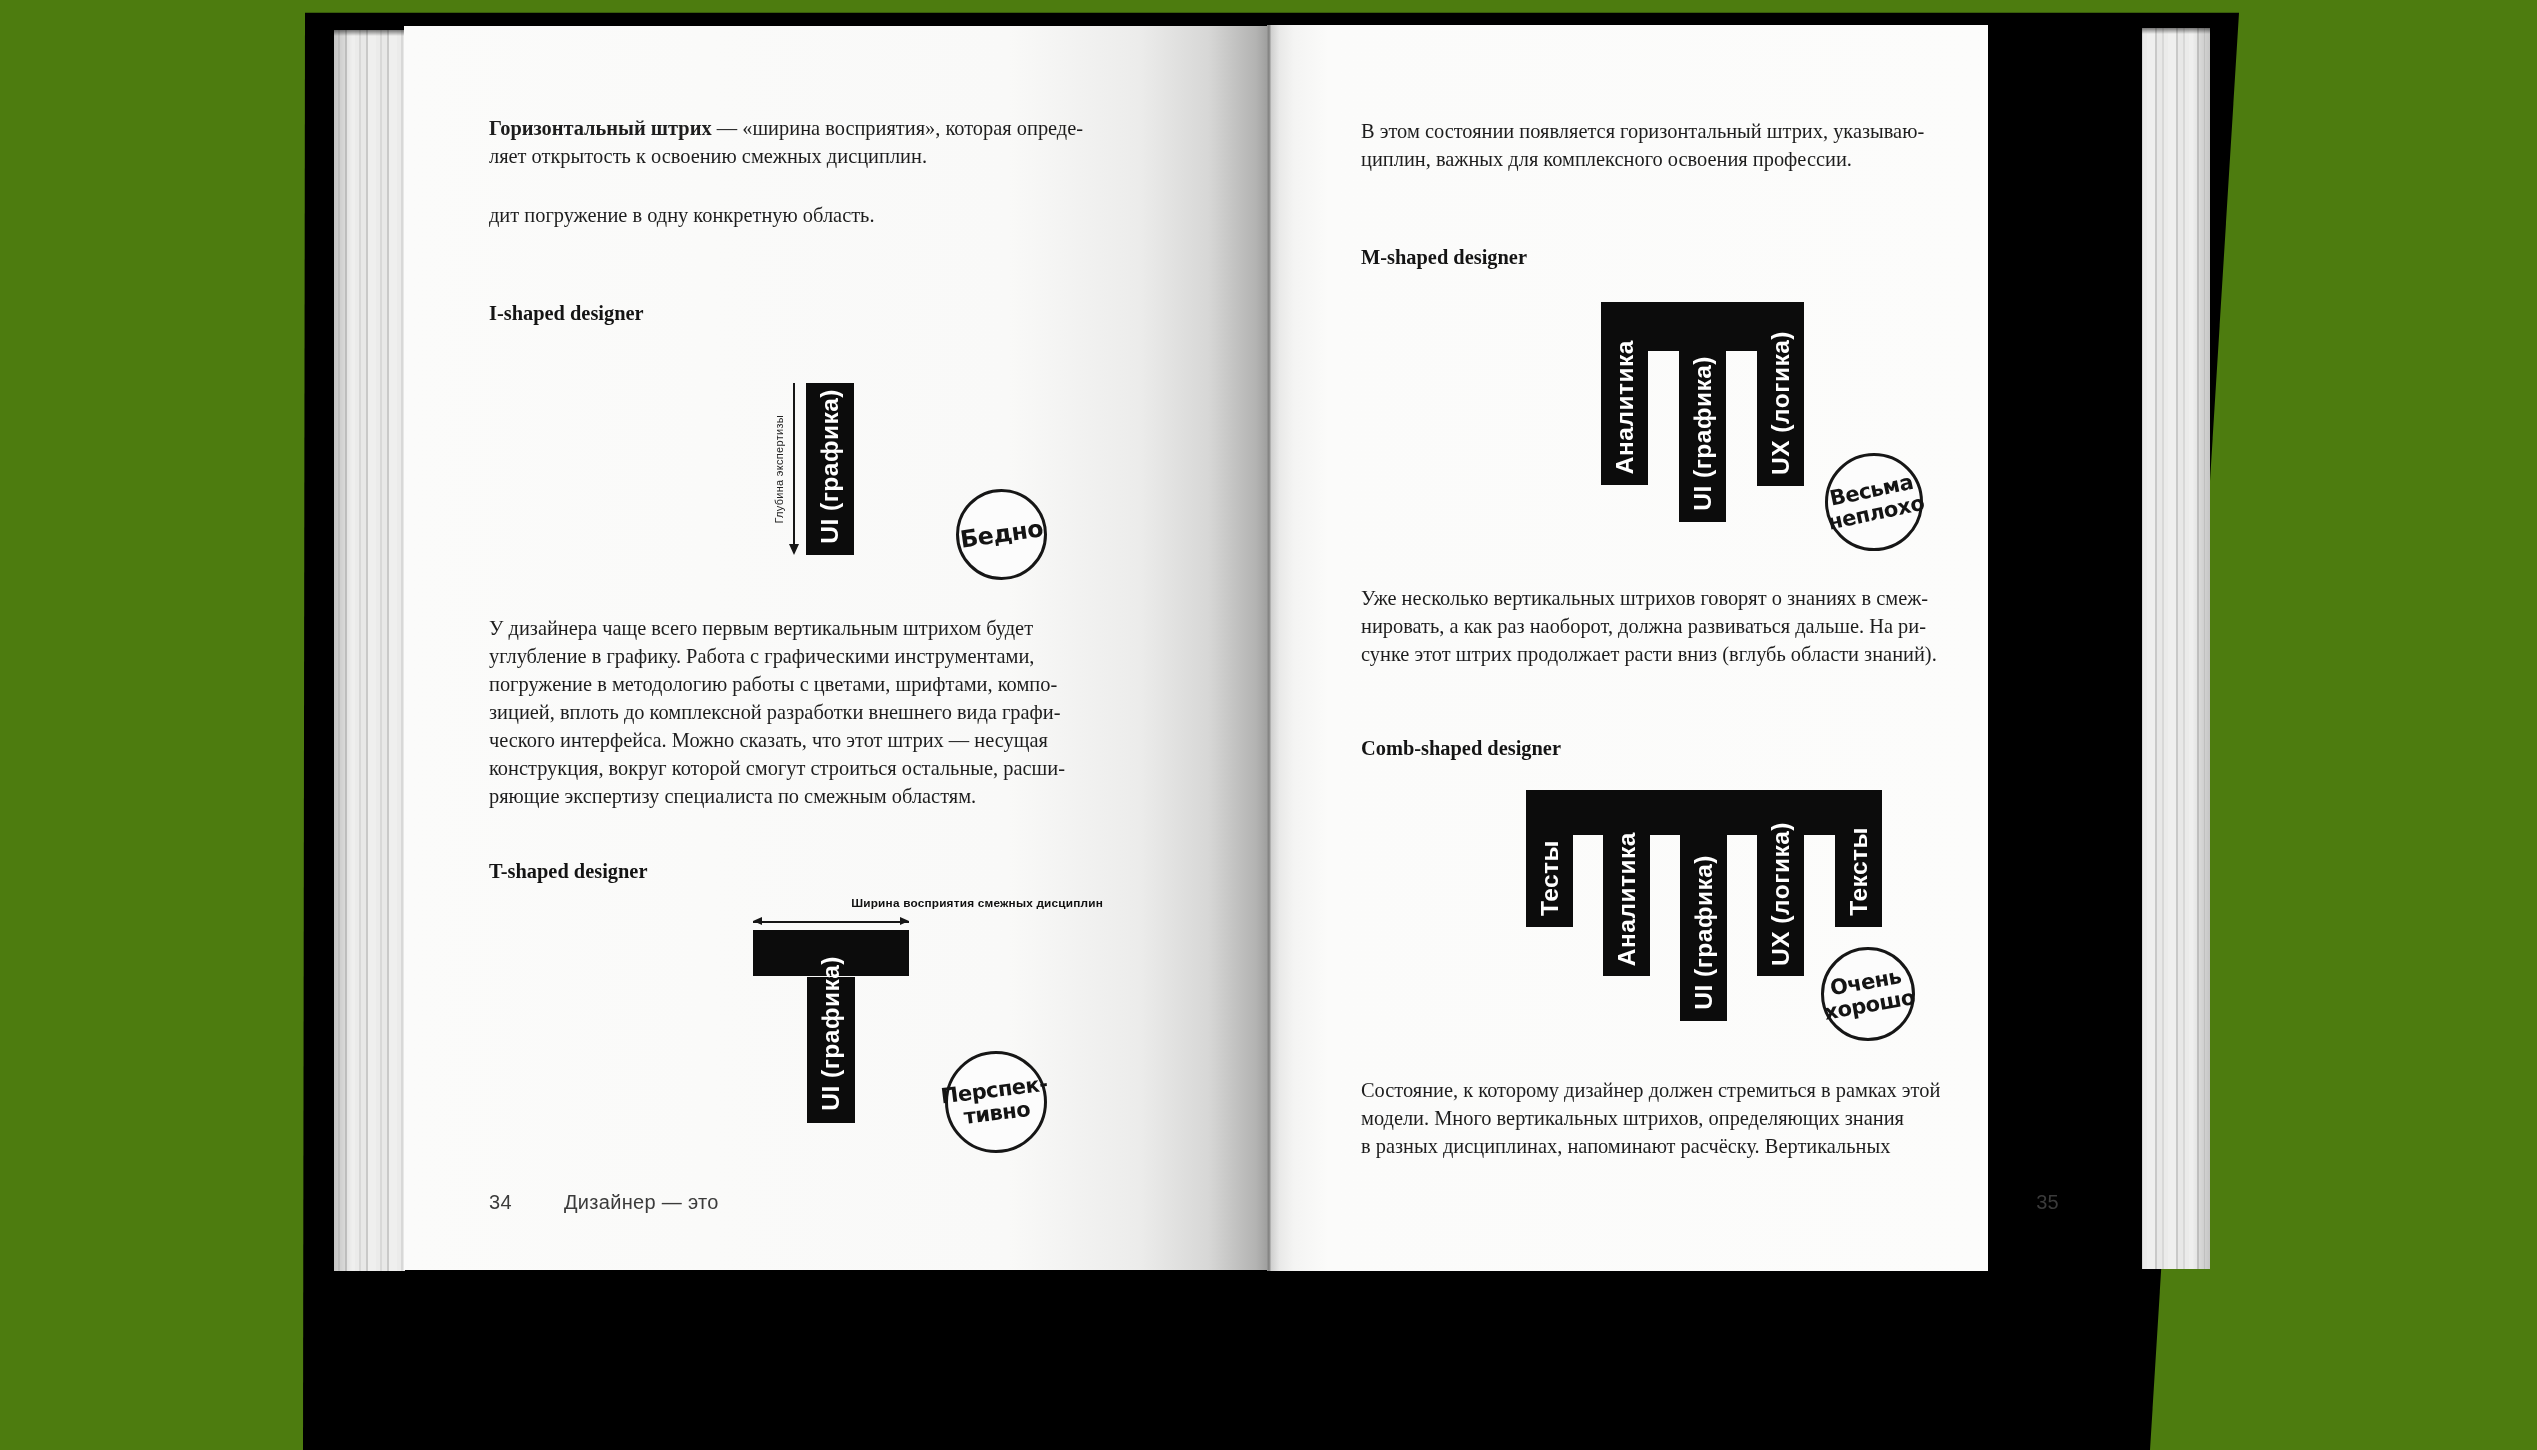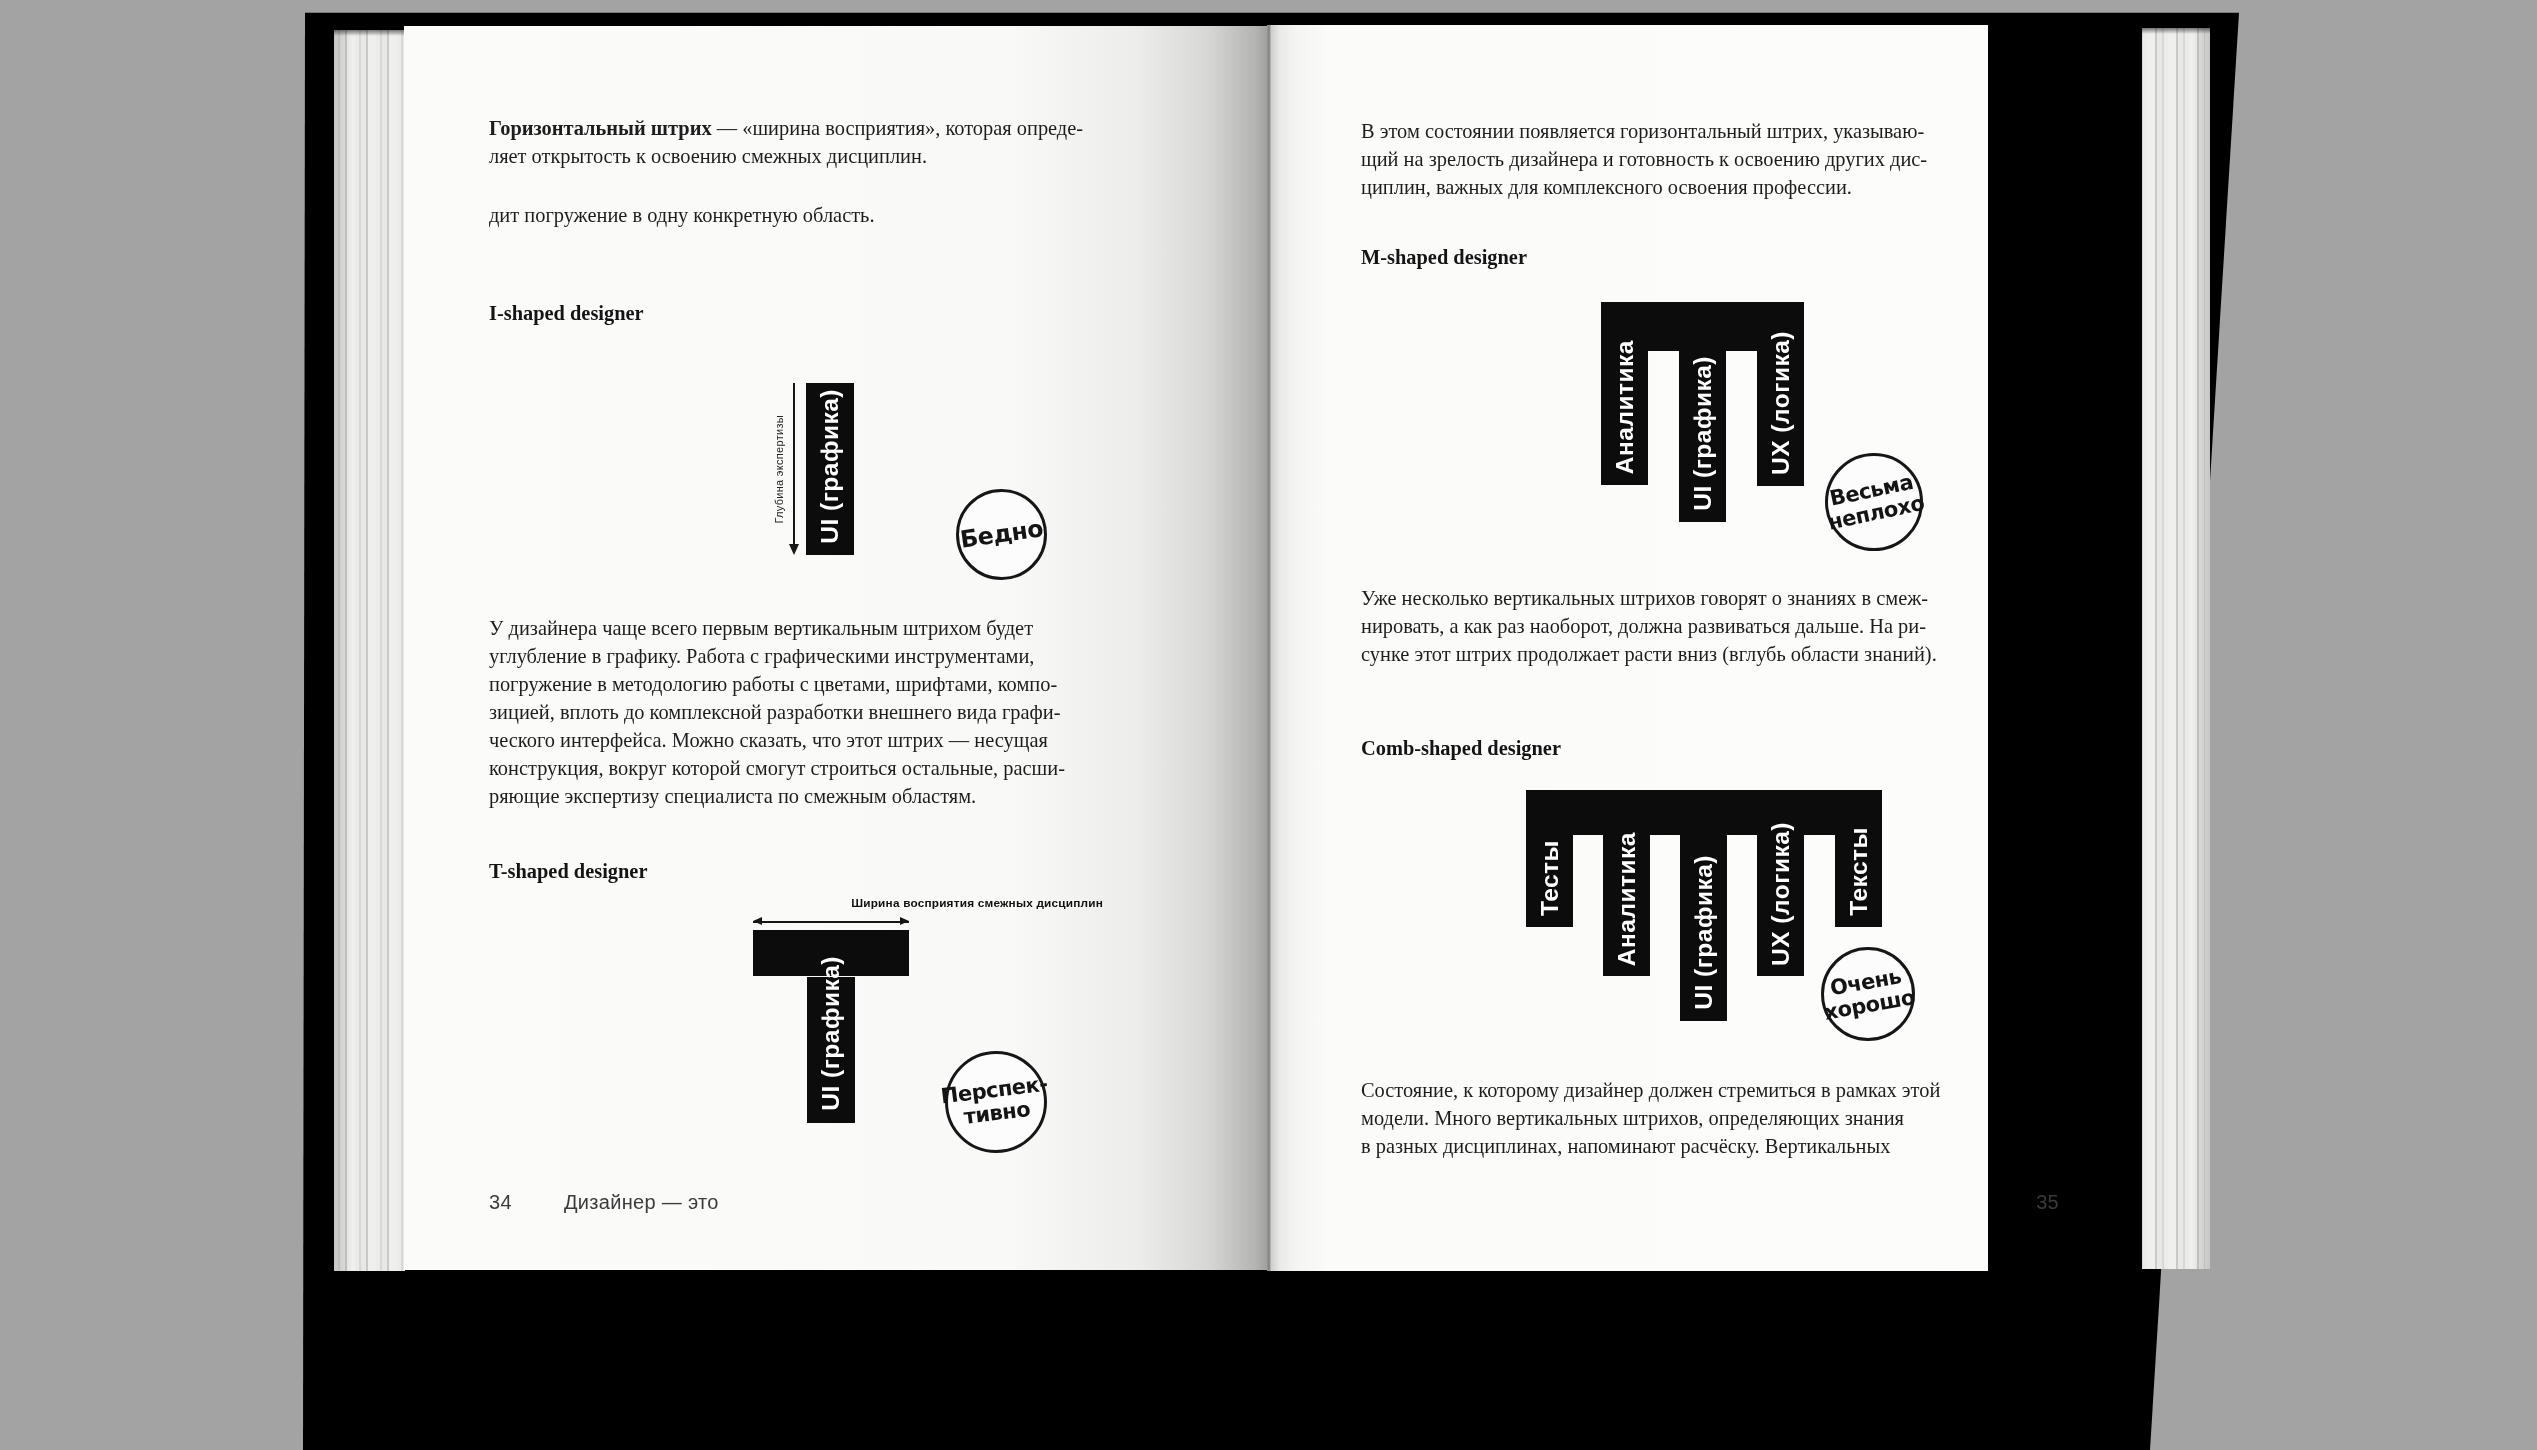--- a/index.html
+++ b/index.html
@@ -1,16 +1,16 @@
 <!DOCTYPE html>
 <html style="font-size:14.5px"><head>
 <meta charset="utf-8">
 <style>
   html,body{margin:0;padding:0;background:#ffffff;}
-  .scene{position:relative;width:2538px;height:1450px;overflow:hidden;background:#a3a3a3;}
+  .scene{position:relative;width:2538px;height:1450px;overflow:hidden;background:#4d7c0f;}
   .abs{position:absolute;}
   .backdrop{left:0;top:0;width:2538px;height:1450px;background:#000;
     clip-path:polygon(305px 12.7px,2239px 12.7px,2150px 1450px,303px 1450px);}
   
   .stack{background:
       linear-gradient(to right, rgba(0,0,0,.16), rgba(0,0,0,0) 26%),
       repeating-linear-gradient(90deg,#ebebea 0 4.5px,#d8d8d7 4.5px 6.3px,#e8e8e7 6.3px 11px,#c9c9c8 11px 12.7px,#efefee 12.7px 21px);}
   .stack::before{content:"";position:absolute;left:0;right:0;top:0;height:6.3px;
       background:linear-gradient(to bottom, rgba(0,0,0,.5), rgba(0,0,0,0));}
   .page-left{background:linear-gradient(to right,#fbfbfa 0%,#f9f9f8 70%,#ececeb 85%,#d7d7d6 93%,#b3b3b2 98.5%,#9c9c9b 100%);}
@@ -105,21 +105,20 @@
     <div class="abs footerline" style="left:85px;top:1165px;">34</div>
     <div class="abs footerline" style="left:160px;top:1165px;">Дизайнер — это</div>
   </div>
 
   <div class="abs gutter" style="left:1267px;top:25px;width:3.6px;height:1246px;"></div>
 
   <div class="abs page-right" style="left:1271px;top:25px;width:717px;height:1246px;">
 
     <div class="abs serif" style="left:90px;top:92px;">
       <div class="line">В этом состоянии появляется горизонтальный штрих, указываю-</div>
-      <div class="line">щий на зрелость дизайнера и готовность к освоению других дис-</div>
       <div class="line">циплин, важных для комплексного освоения профессии.</div>
     </div>
 
     <div class="abs heading" style="left:90px;top:218px;">M-shaped designer</div>
 
     <div class="abs" style="left:330px;top:277px;width:203px;height:220px;">
       <div class="abs bar" style="left:0;top:0;width:203px;height:49px;"></div>
       <div class="abs bar flex-bottom" style="left:0;top:49px;width:47px;height:134px;padding-bottom:9px;"></div>
       <div class="abs flex-bottom" style="left:0;top:0;width:47px;height:183px;">
         <span class="vtext bar-label">Аналитика</span>

